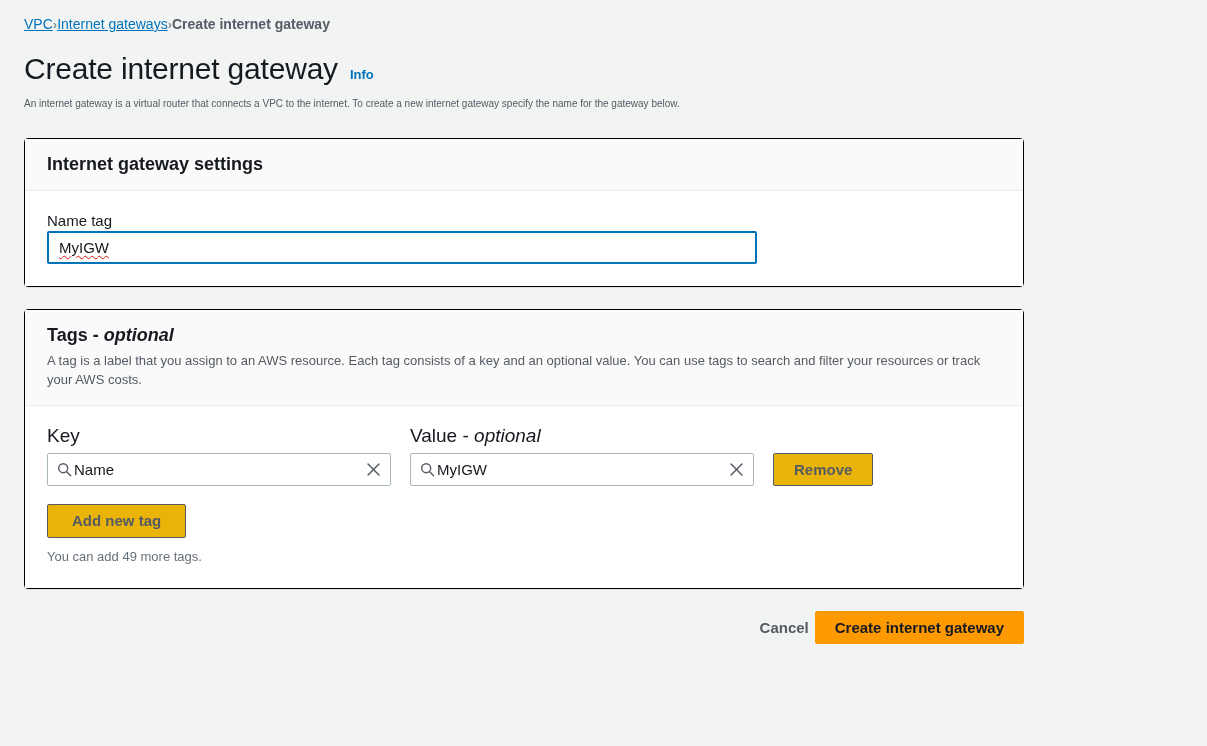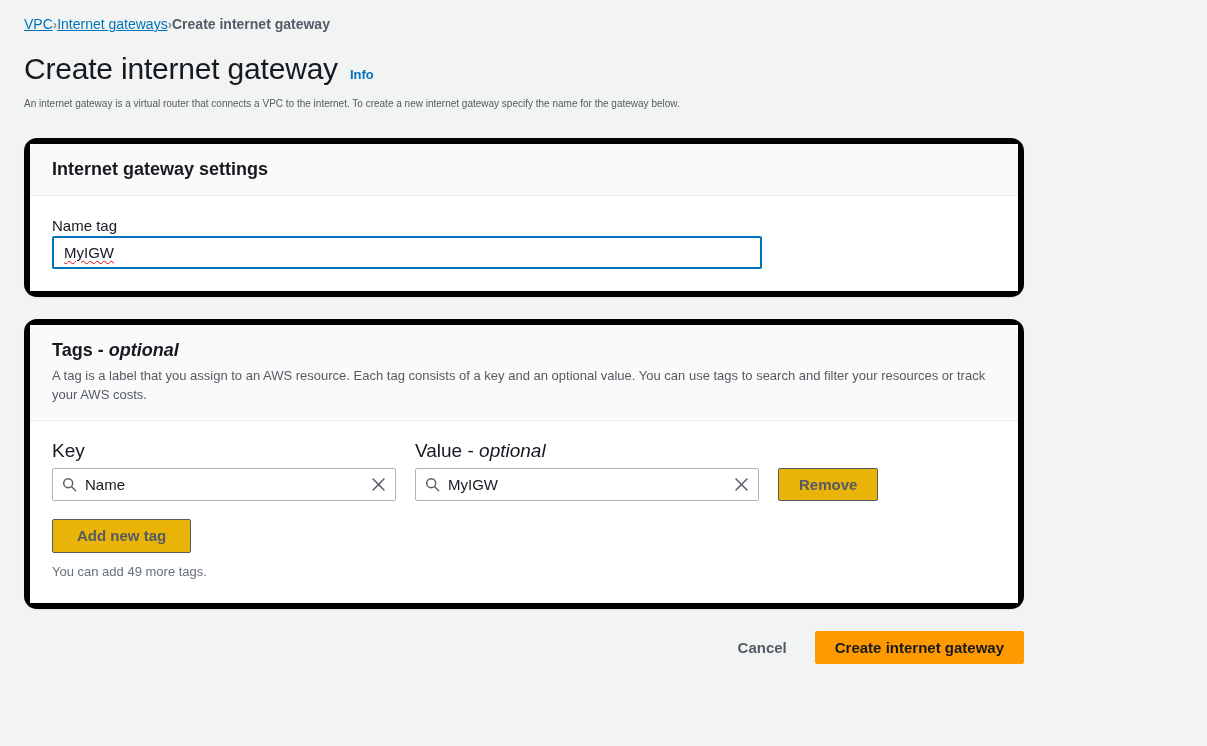--- a/index.html
+++ b/index.html
@@ -76,22 +76,22 @@
     line-height: 24px;
     color: #545b64;
     max-width: 1000px;
     margin: 4px 0 0 0;
   }
 
   
   .card {
     width: 1000px;
     background: #ffffff;
-    border: 6px solid #000000;
-    border-radius: 13px;
+    border: 1px solid #000000;
+    border-radius: 4px;
     box-shadow: 0 1px 1px 0 rgba(0,28,36,0.08);
     margin-top: 22px;
   }
   .card-header {
     background: #fafafa;
     border-bottom: 1px solid #eaeded;
     padding: 14px 22px 15px 22px;
   }
   .card-header.tall {
     padding-bottom: 16px;
@@ -174,21 +174,21 @@
     font-style: italic;
   }
   .search-input {
     display: flex;
     align-items: center;
     height: 33px;
     border: 1px solid #aab7b8;
     border-radius: 2px;
     background: #ffffff;
     padding: 0 9px 0 9px;
-    gap: 8px;
+    gap: 2px;
   }
   .search-input .value {
     flex: 1;
     font-size: 15px;
     color: #16191f;
     line-height: 20px;
     white-space: nowrap;
     overflow: hidden;
   }
   .icon-search, .icon-clear {
@@ -228,21 +228,20 @@
     color: #687078;
     margin: 9px 0 0 0;
   }
 
   
   .actions {
     width: 1000px;
     display: flex;
     align-items: center;
     justify-content: flex-end;
-    gap: 22px;
     margin-top: 22px;
   }
   .btn-link-cancel {
     background: none;
     border: none;
     color: #545b64;
     font-size: 15px;
     font-weight: 700;
     padding: 8px 6px;
     cursor: pointer;

